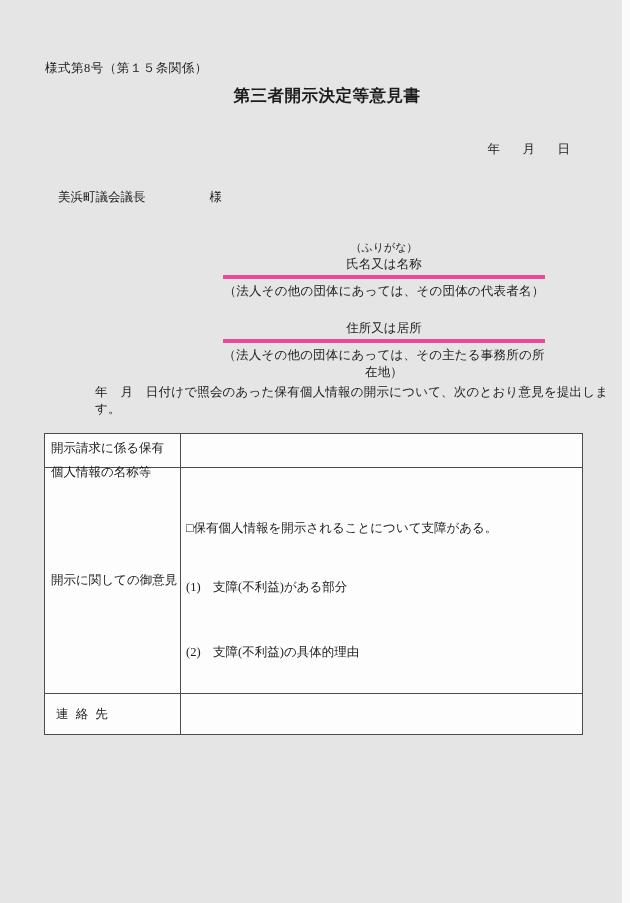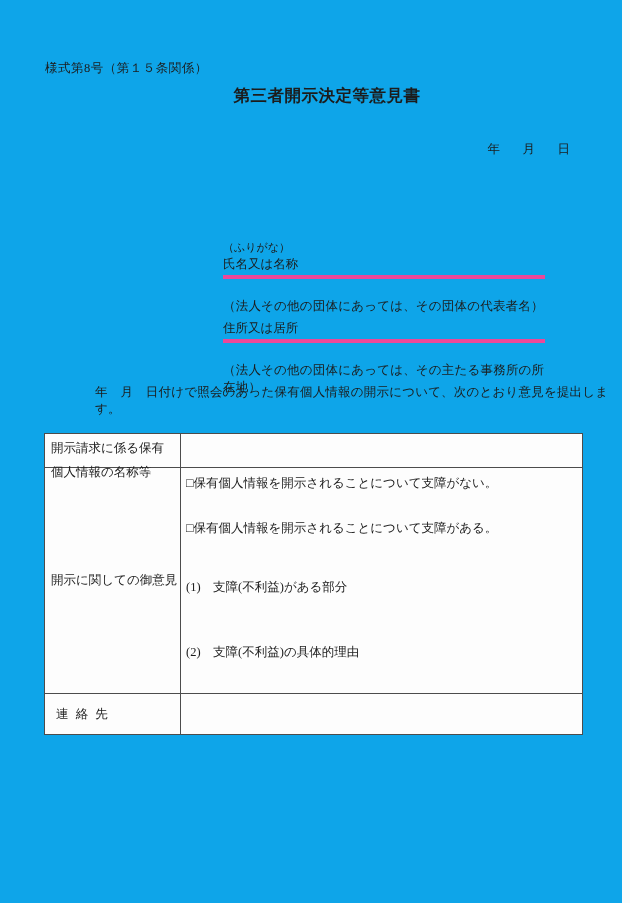--- a/index.html
+++ b/index.html
@@ -4,21 +4,21 @@
 <style>
   html, body {
     margin: 0;
     padding: 0;
     background: #fbfbfb;
   }
   .page {
     position: relative;
     width: 622px;
     height: 903px;
-    background: #0ea5e9;
+    background: #e5e5e5;
     font-family: "Liberation Serif", "DejaVu Serif", serif;
     color: #1c1c1c;
     font-size: 12.5px;
     line-height: 1.35;
     overflow: hidden;
     text-decoration: underline;
   }
   .abs { position: absolute; }
 
   .form-number {
@@ -42,34 +42,34 @@
     letter-spacing: 5px;
   }
   .addressee-row {
     left: 58px;
     top: 189px;
     display: flex;
     align-items: baseline;
   }
   .honorific { margin-left: 64px; }
 
-  .field-block { left: 223px; width: 322px; }
+  .field-block { left: 223px; width: 322px; text-align: center; }
   .name-block { top: 240px; }
   .addr-block { top: 320px; }
   .furigana {
     font-size: 11px;
     margin-bottom: 1px;
   }
   .field-label-line {
     border-bottom: 4px solid #ec4899;
     padding-bottom: 2px;
     width: 100%;
   }
   .field-note {
-    margin-top: 19px;
+    margin-top: 4px;
     letter-spacing: 0.2px;
   }
 
   .statement {
     left: 95px;
     top: 384px;
     letter-spacing: 0.2px;
   }
 
   .doc-table {
@@ -115,20 +115,24 @@
 <body>
 
 <div class="page">
 
   <div class="abs form-number">様式第8号（第１５条関係）</div>
 
   <div class="abs doc-title">第三者開示決定等意見書</div>
 
   <div class="abs date-line">年　月　日</div>
 
+  <div class="abs addressee-row">
+    <span>美浜町議会議長</span>
+    <span class="honorific">様</span>
+  </div>
 
   <div class="abs field-block name-block">
     <div class="furigana">（ふりがな）</div>
     <div class="field-label-line"><span>氏名又は名称</span></div>
     <div class="field-note">（法人その他の団体にあっては、その団体の代表者名）</div>
   </div>
 
   <div class="abs statement">年　月　日付けで照会のあった保有個人情報の開示について、次のとおり意見を提出します。</div>
 
   <div class="abs field-block addr-block">
@@ -138,21 +142,20 @@
 
   <div class="abs doc-table">
 
     <div class="cell cell-r1-label">開示請求に係る保有個人情報の名称等</div>
     <div class="cell last-col"></div>
 
     <div class="cell cell-r2-label">
         <span>開示に関しての御意見</span>
       </div>
     <div class="cell last-col">
-      <div class="opt opt-1">□保有個人情報を開示されることについて支障がない。</div>
       <div class="opt opt-2">□保有個人情報を開示されることについて支障がある。</div>
       <div class="opt opt-3">(1)　支障(不利益)がある部分</div>
       <div class="opt opt-4">(2)　支障(不利益)の具体的理由</div>
     </div>
 
     <div class="cell last-row cell-r3-label">
         <span>連 絡 先</span>
       </div>
     <div class="cell last-col last-row"></div>
 

